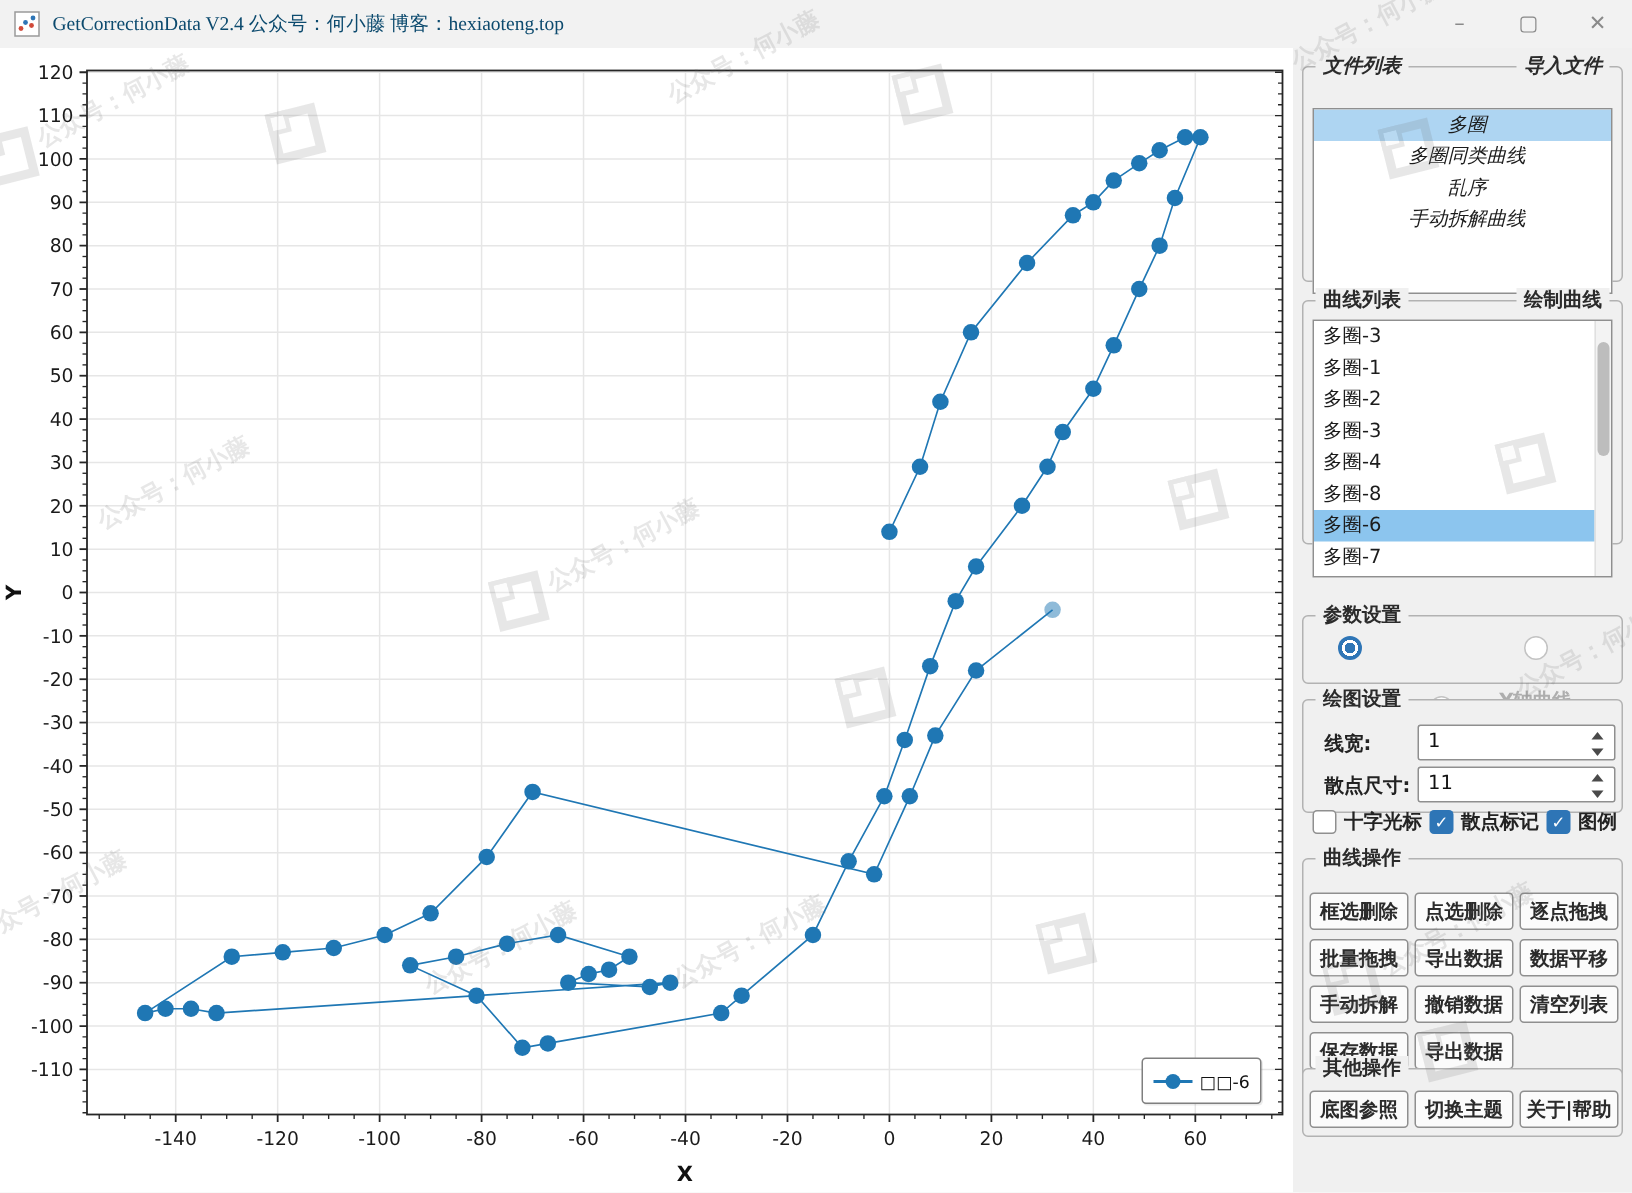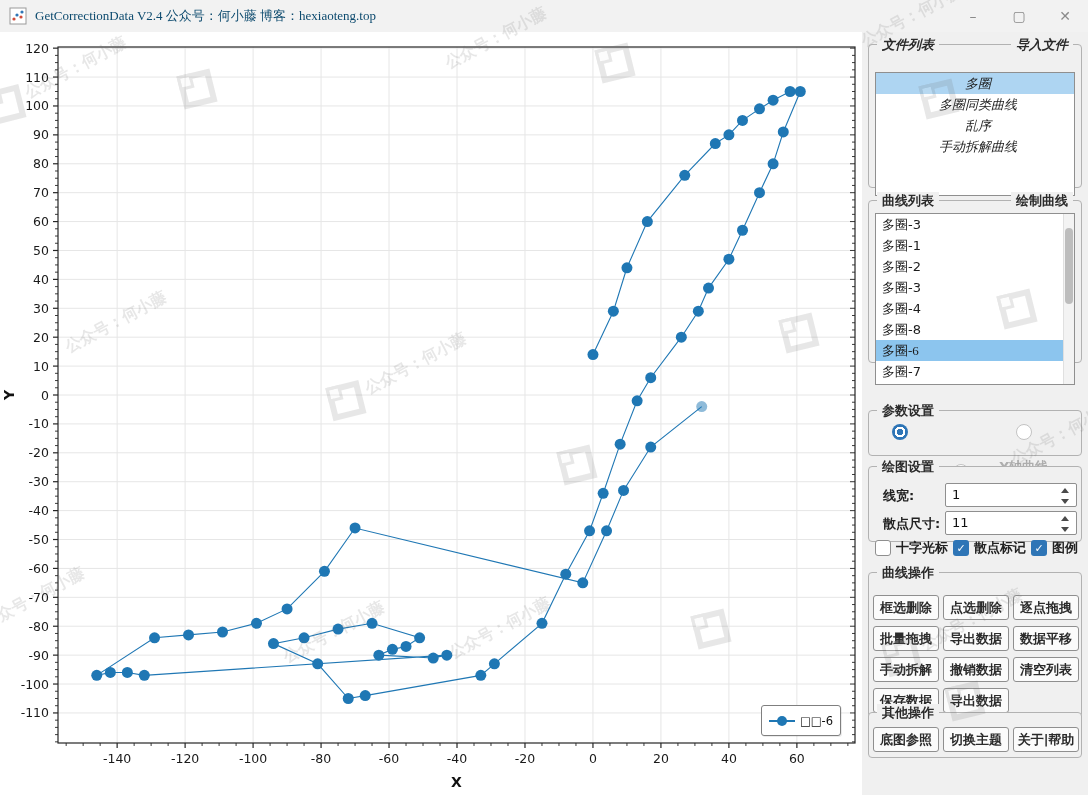--- a/index.html
+++ b/index.html
@@ -23,21 +23,21 @@
   .legend .lg-dot{position:absolute;left:8px;top:-4px;width:10px;height:10px;border-radius:50%;background:var(--accent,#1f77b4);}
   .legend .lg-label{font-size:11.5px;color:#111;}
   
   .panel{position:absolute;left:866px;top:32px;width:222px;height:763px;background:#f0f0f0;}
   .group{position:absolute;left:2px;width:214px;border:1px solid #b2b2b2;border-radius:4px;background:#f0f0f0;box-sizing:border-box;}
   .g-title{position:absolute;top:-9px;left:8px;background:#f0f0f0;padding:0 5px;font-size:13px;font-weight:600;color:#2b2b2b;line-height:17px;}
   .g-action{position:absolute;top:-9px;right:8px;background:#f0f0f0;padding:0 5px;font-size:13px;font-weight:600;color:#2b2b2b;line-height:17px;cursor:pointer;}
   .listbox{position:absolute;left:6px;background:#ffffff;border:1px solid #8f8f8f;overflow:hidden;}
   .list-item{height:21px;line-height:21px;font-size:13px;color:#1c1c1c;padding-left:6px;white-space:nowrap;}
   .sel-light{background:var(--sel-light,#aed5f2);}
-  .sel-strong{background:var(--sel-strong,#8cc5ee);font-family:Liberation Serif, serif;}
+  .sel-strong{background:var(--sel-strong,#8cc5ee);}
   .scrollbar{position:absolute;right:0;top:0;width:10px;height:100%;background:#f3f3f3;border-left:1px solid #e0e0e0;}
   .scroll-thumb{position:absolute;left:1px;width:8px;background:#bdbdbd;border-radius:4px;}
   
   .radio-row{position:absolute;left:0;top:13px;width:100%;display:flex;}
   .radio{display:flex;align-items:center;gap:18px;font-size:13px;font-weight:600;color:#222;flex-direction:column;}
   .radio .dot{width:16px;height:16px;border-radius:50%;flex:0 0 auto;}
   .dot.on{background:radial-gradient(circle,#2e75b6 0 3.5px,#ffffff 3.5px 5.5px,#2e75b6 5.5px 8px);}
   .dot.off{background:#fff;border:1px solid #c3c3c3;box-sizing:border-box;}
   .radio.disabled{color:#aeaeae;}
   .check{display:flex;align-items:center;gap:5px;font-size:13px;font-weight:600;color:#222;position:absolute;}

